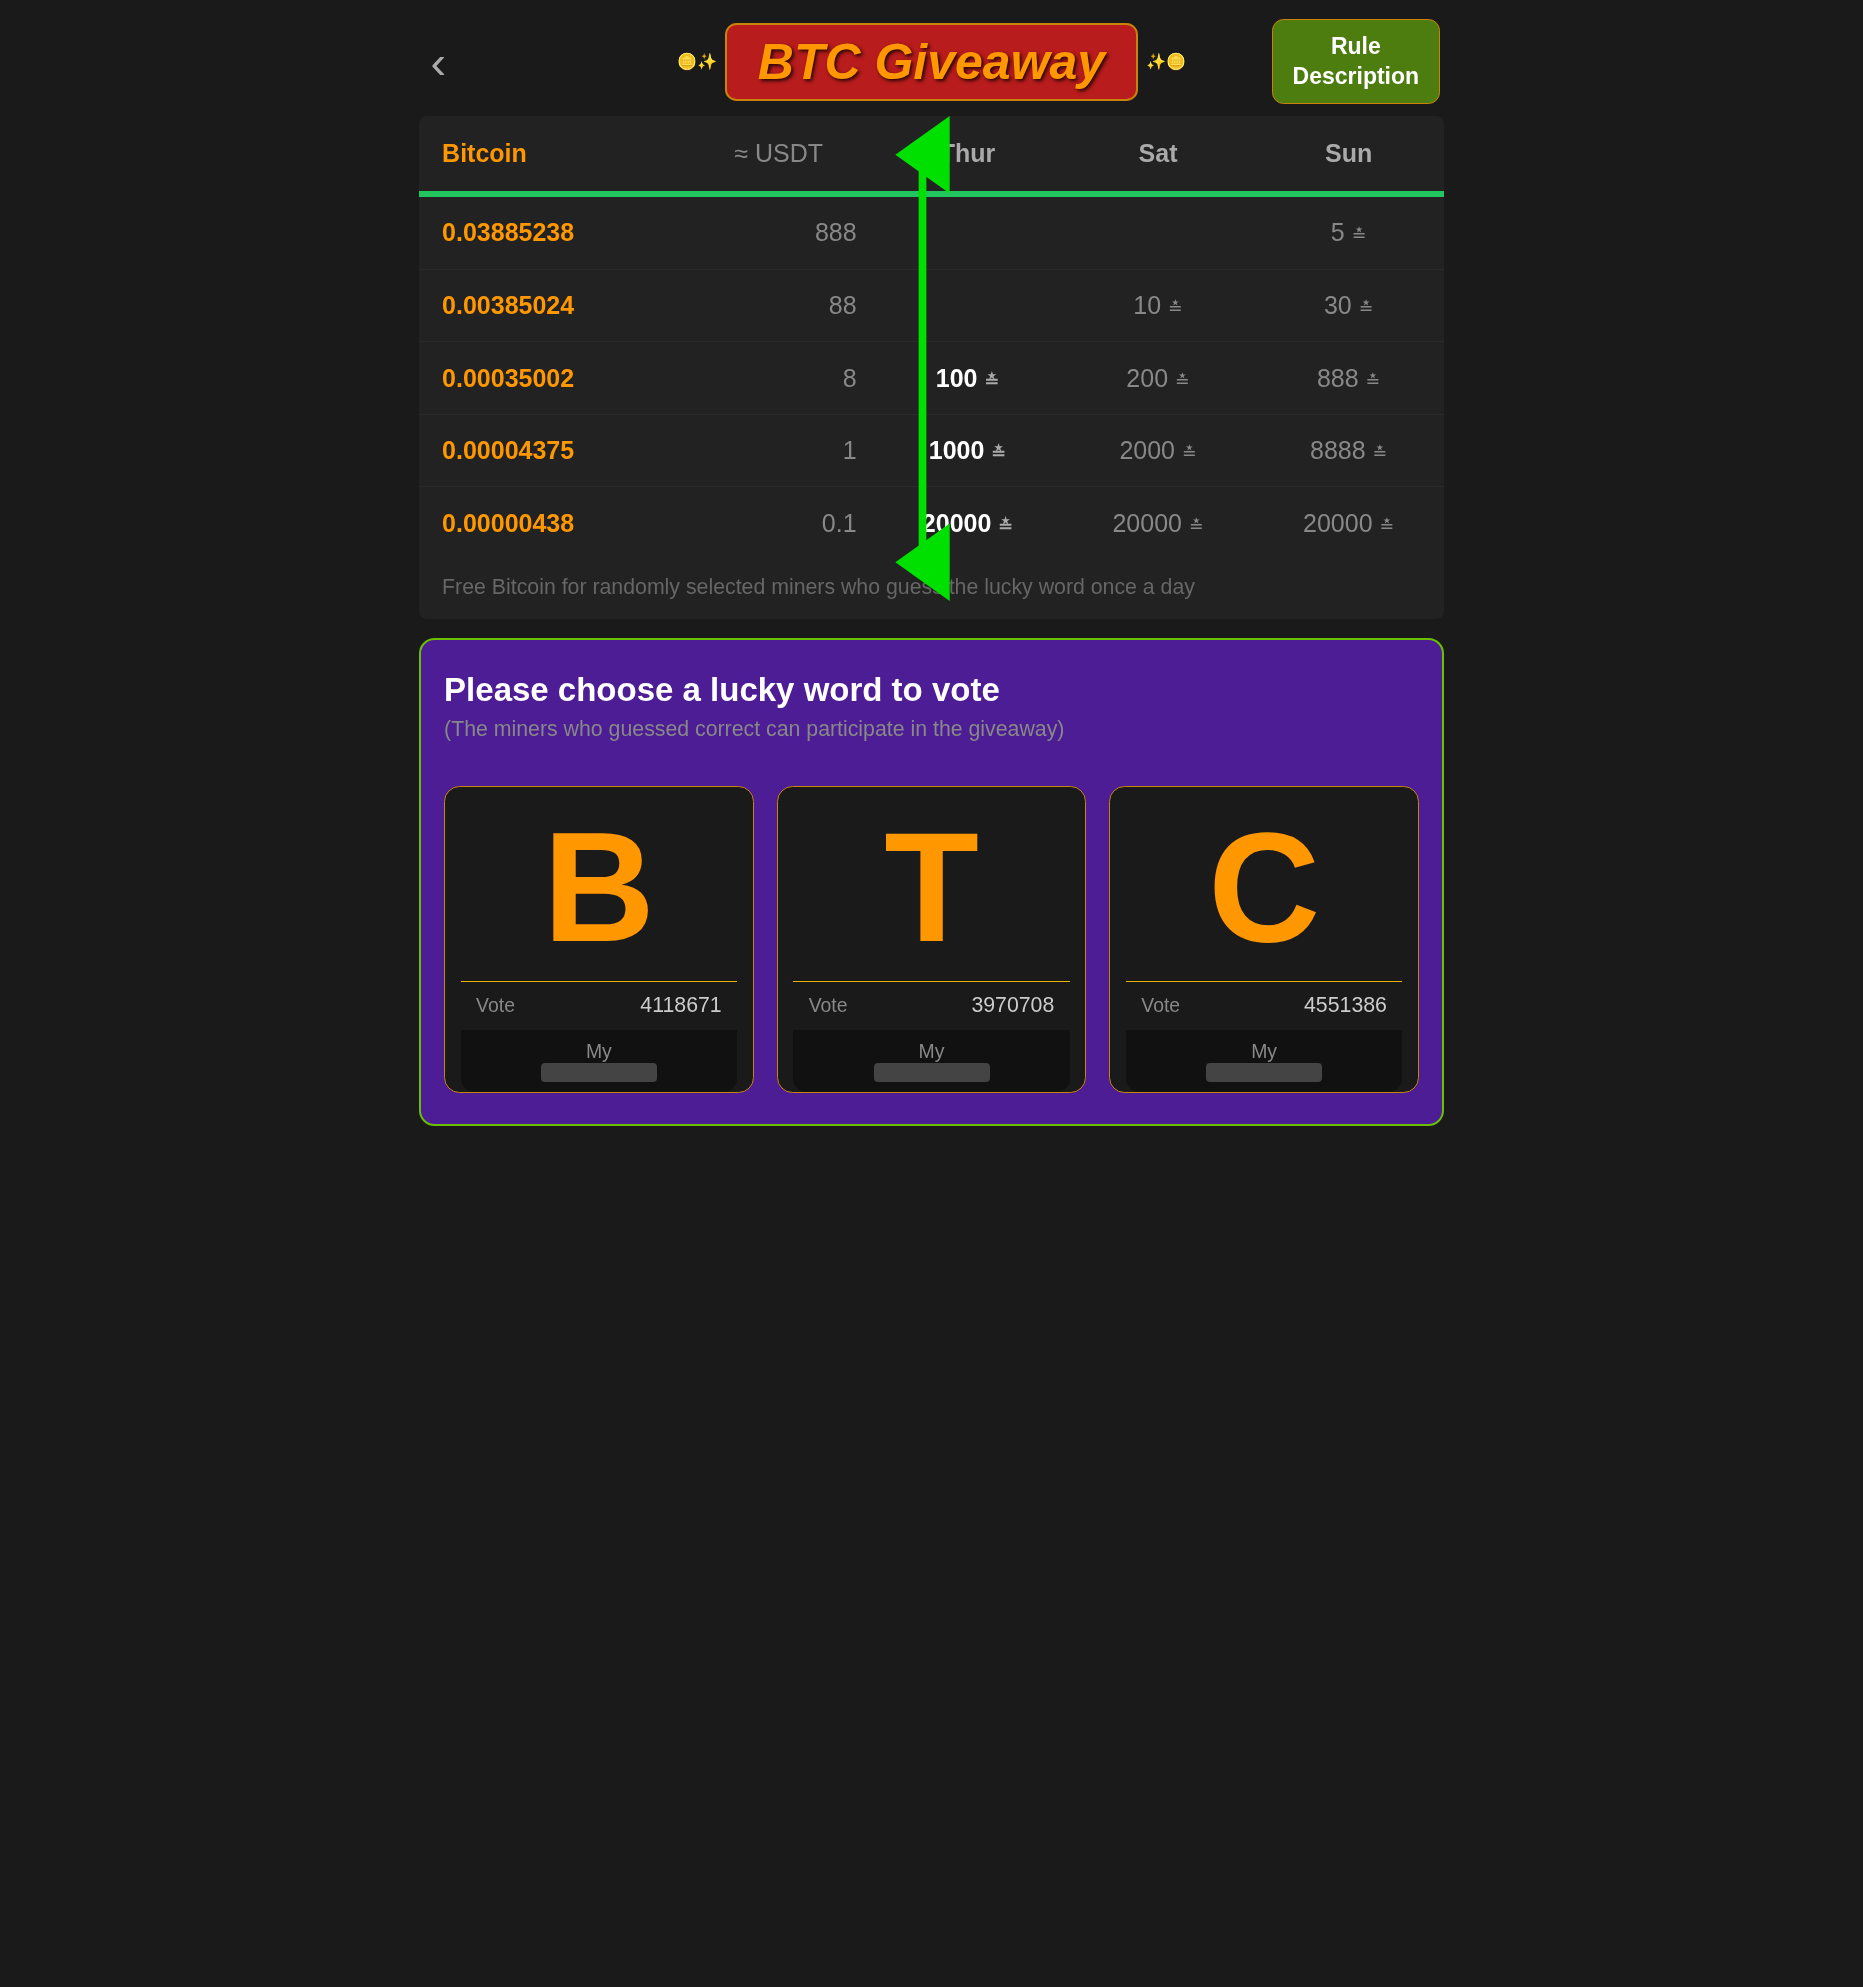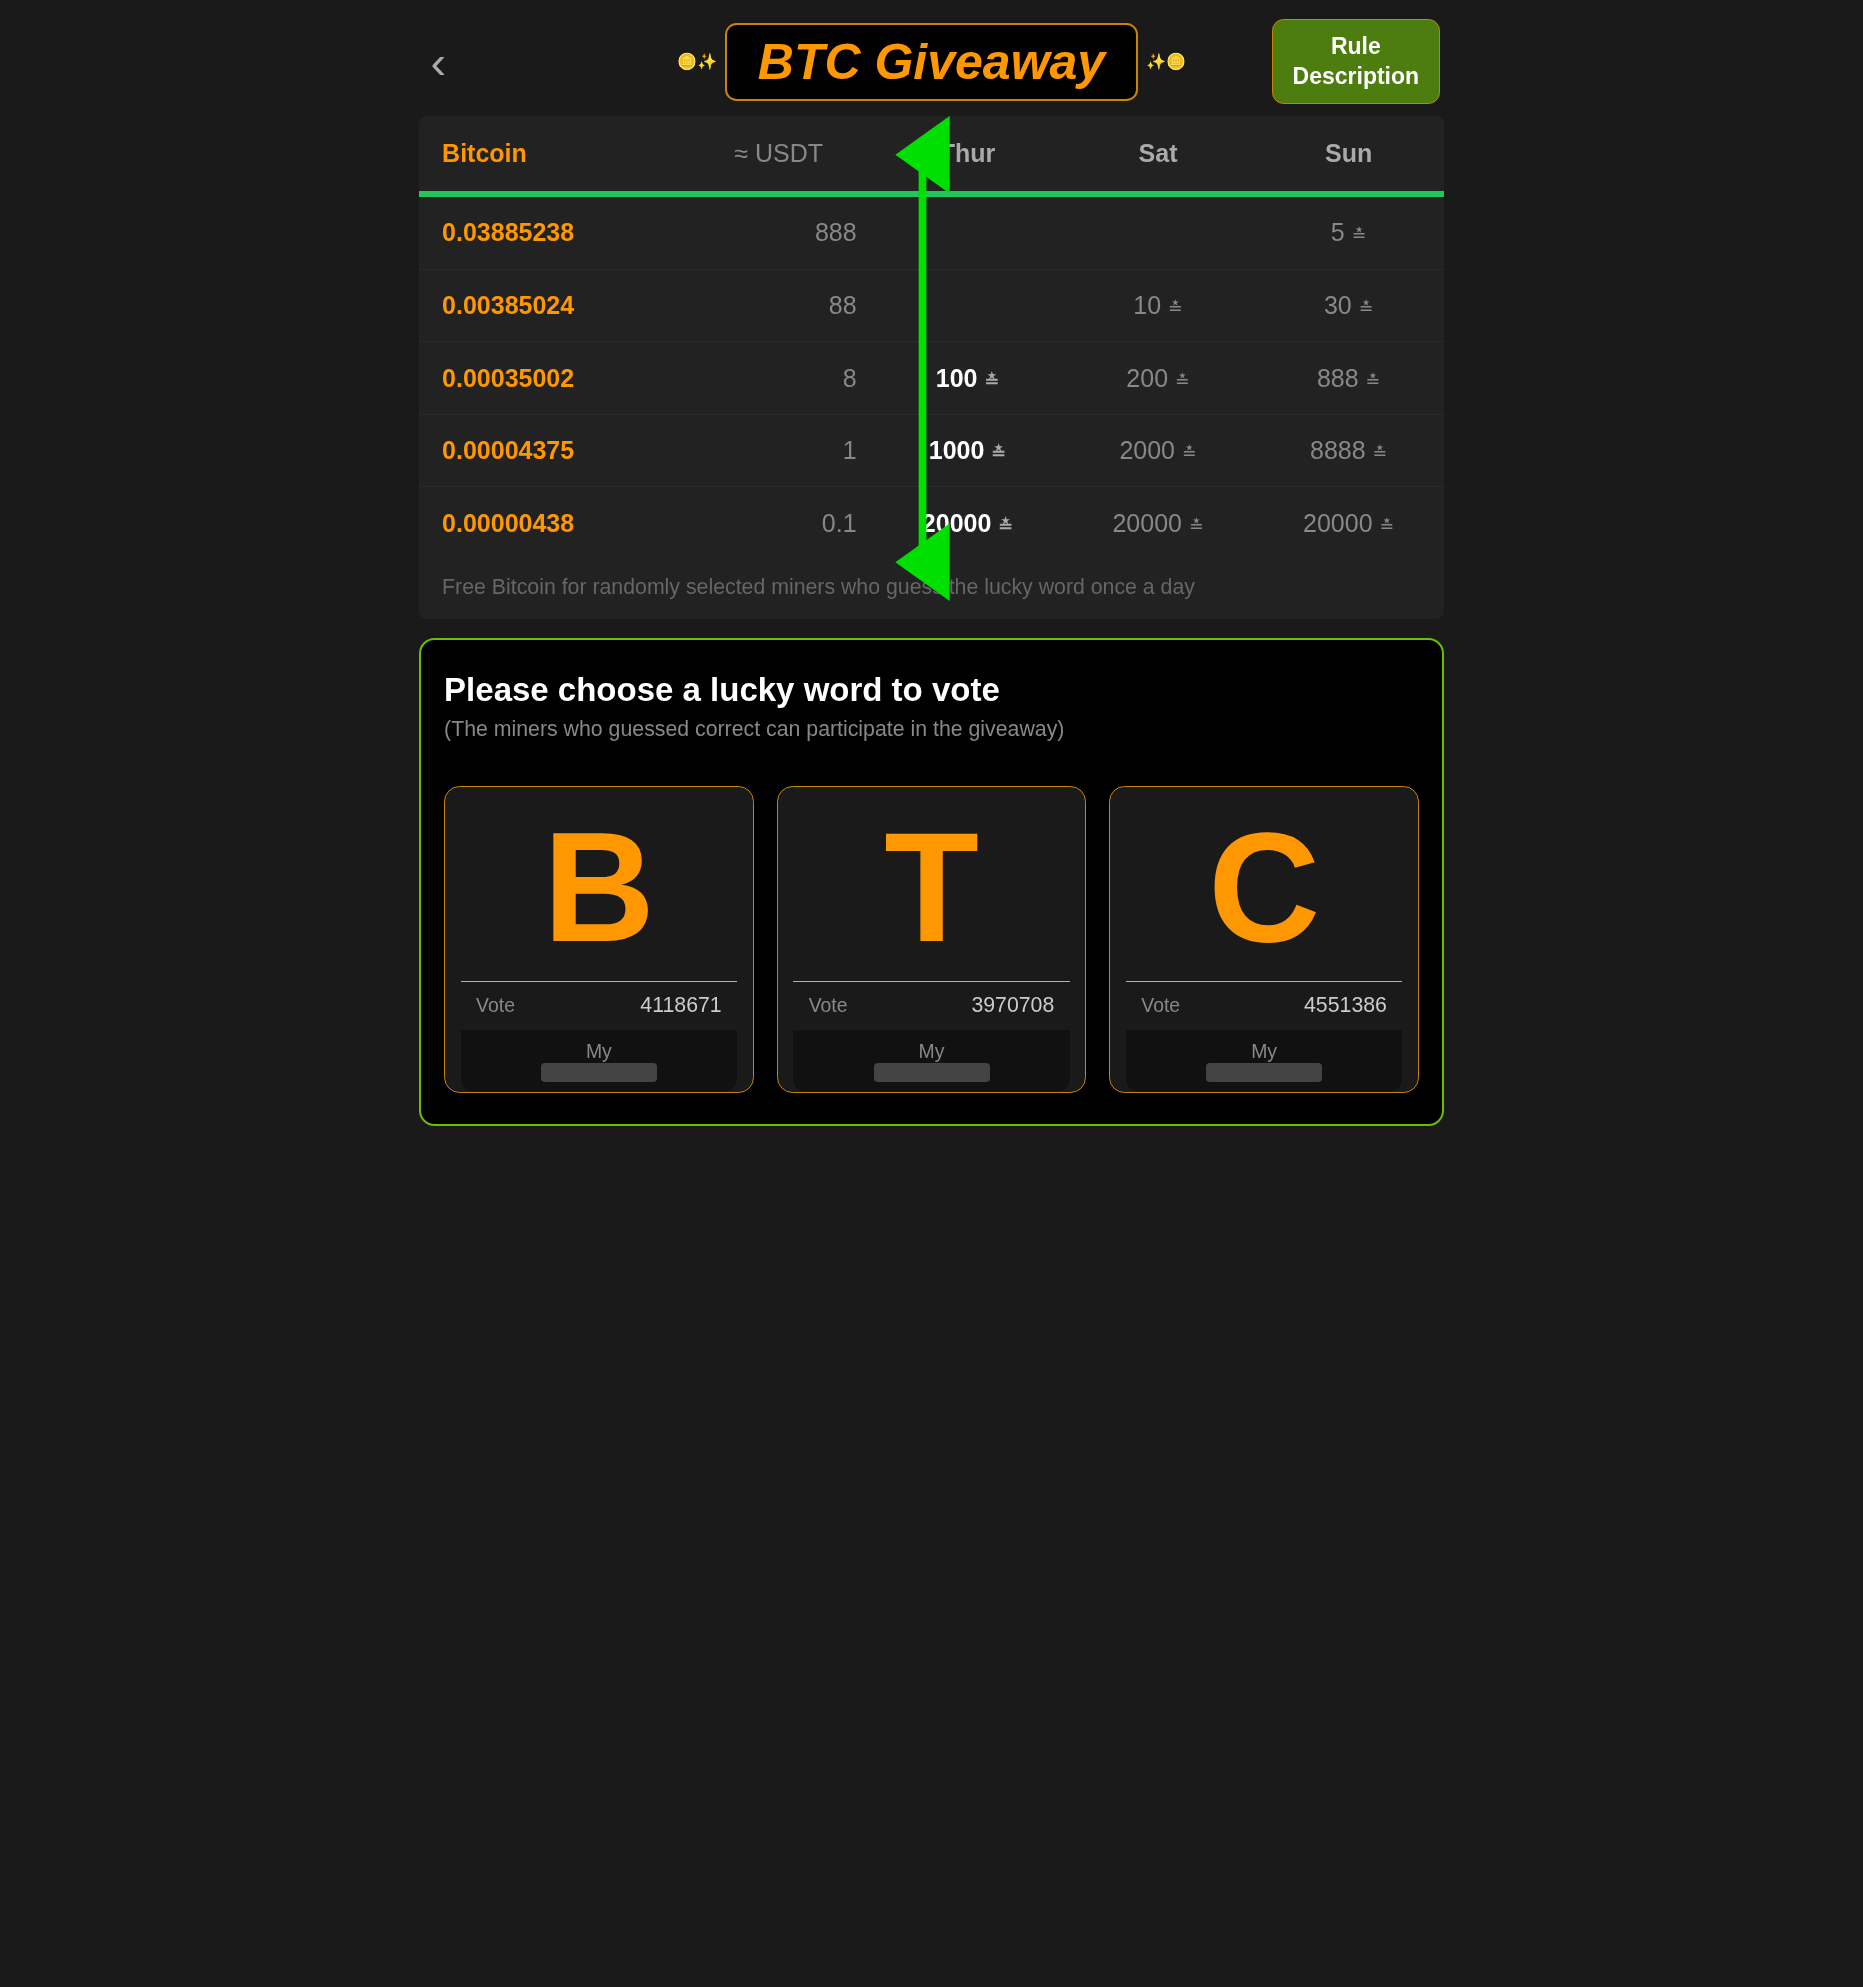--- a/index.html
+++ b/index.html
@@ -39,21 +39,21 @@
     }
 
     .title-text {
       font-size: 50px;
       font-weight: 900;
       color: #ff9800;
       font-style: italic;
       border: 2.9px solid #c8840a;
       border-radius: 11.6px;
       padding: 7.8px 31px;
-      background: #000000;
+      background: #b91c1c;
       text-shadow: 1.9px 1.9px 3.9px rgba(0,0,0,0.8);
     }
 
     .rule-btn {
       position: absolute;
       right: 16px;
       border: 1.9px solid #c8840a;
       border-radius: 11.6px;
       padding: 11.6px 19.4px;
       background: #4d7c0f;
@@ -146,21 +146,21 @@
       color: #666;
       font-size: 21.3px;
     }
 
     
     .vote-section {
       margin: 19.4px 11.6px;
       border: 2.9px solid #6abf00;
       border-radius: 15.5px;
       padding: 31px 23px;
-      background: #000000;
+      background: #4c1d95;
     }
 
     .vote-title {
       font-size: 33px;
       font-weight: 700;
       color: #fff;
       margin-bottom: 7.8px;
     }
 
     .vote-subtitle {

